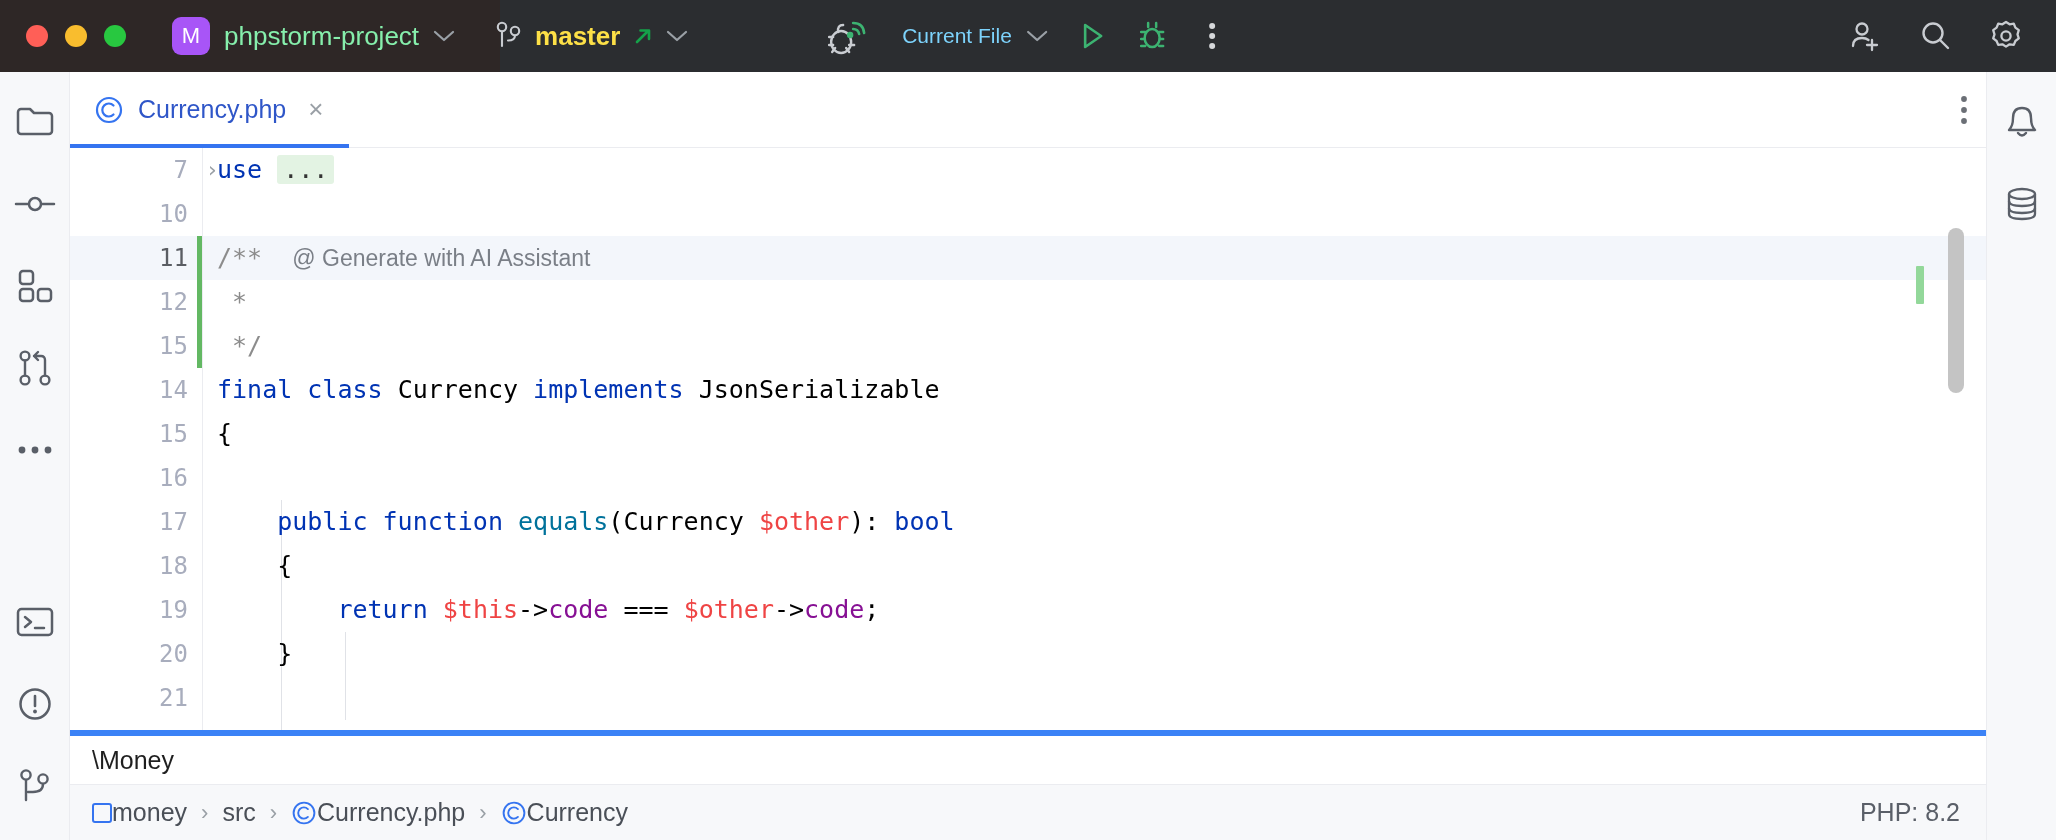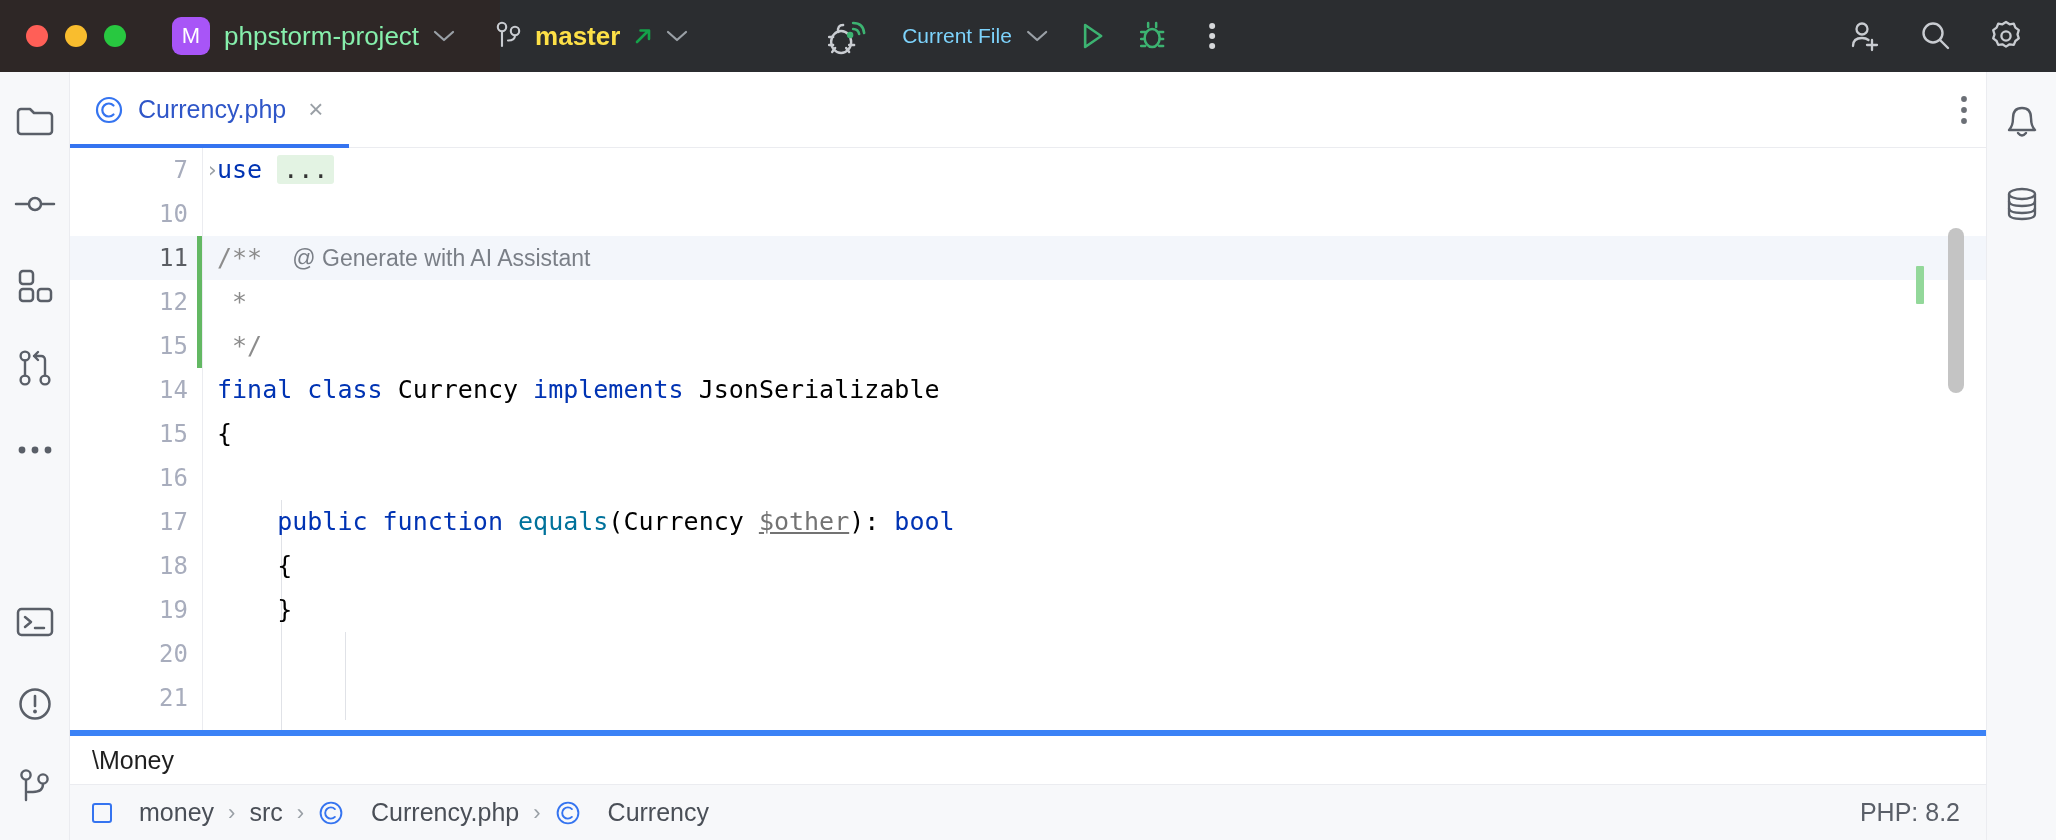--- a/index.html
+++ b/index.html
@@ -141,21 +141,21 @@
     font-size: 25px; white-space: pre;
     padding-left: 14px; color: #000;
     position: relative;
   }
   .codeline.hl { background: #f3f6fb; }
   .row-hl-gutter { background: #f3f6fb; }
 
   .kw { color: #0033b3; }
   .cls { color: #000000; }
   .var { color: #871094; }
-  .varred { color: #737373; text-decoration: underline; }
+  .varred { color: #ef4444; }
   .fn { color: #00729b; text-align: center; }
   .cmt { color: #8c8c8c; }
   .op { color: #000; }
   .fold-ph {
     background: #e3f3e3; color: #333; padding: 0 6px; border-radius: 3px;
   }
   .indent-guide {
     position: absolute; width: 1px; background: #e0e2e7; top: 0; bottom: 0;
   }
   .ai-hint {
@@ -183,21 +183,21 @@
 
   
   .statusbar {
     height: 56px; min-height: 56px;
     background: #f7f8fa;
     border-top: 1px solid #ebecf0;
     display: flex; align-items: center;
     padding: 0 26px 0 22px;
   }
   .crumbs { display: flex; align-items: center; gap: 14px; }
-  .crumb { display: flex; align-items: center; gap: 27px; font-size: 25px; color: #4a4f57; }
+  .crumb { display: flex; align-items: center; gap: 0; font-size: 25px; color: #4a4f57; }
   .crumb-sep { color: #9aa0a6; font-size: 22px; }
   .sb-right { margin-left: auto; font-size: 25px; color: #5a5f68; }
 
   .sq-icon {
     width: 20px; height: 20px; border: 2.4px solid #3574f0; border-radius: 3px;
     display: inline-block;
   }
   svg { display: block; }
 </style>
 </head>
@@ -418,20 +418,21 @@
               <div class="codeline"><span class="kw">use </span><span class="fold-ph">...</span></div>
               <div class="codeline"></div>
               <div class="codeline hl"><span class="cmt">/**</span><span class="op">  </span><span class="ai-hint">@ Generate with AI Assistant</span></div>
               <div class="codeline"><span class="cmt"> *</span></div>
               <div class="codeline"><span class="cmt"> */</span></div>
               <div class="codeline"><span class="kw">final class </span><span class="cls">Currency </span><span class="kw">implements </span><span class="cls">JsonSerializable</span></div>
               <div class="codeline"><span class="op">{</span></div>
               <div class="codeline"></div>
               <div class="codeline"><span class="kw">    public function </span><span class="fn">equals</span><span class="op">(</span><span class="cls">Currency </span><span class="varred">$other</span><span class="op">)</span><span class="op">: </span><span class="kw">bool</span></div>
               <div class="codeline"><span class="op">    {</span></div>
+              <div class="codeline"><span class="kw">        return </span><span class="varred">$this</span><span class="op">-&gt;</span><span class="var">code</span><span class="op"> === </span><span class="varred">$other</span><span class="op">-&gt;</span><span class="var">code</span><span class="op">;</span></div>
               <div class="codeline"><span class="op">    }</span></div>
             </div>
           <div class="vscroll"></div>
           <div class="stripe-mark"></div>
         </div>
       </div>
 
       <div class="findbar">
         <span class="findbar-text">\Money</span>
       </div>

